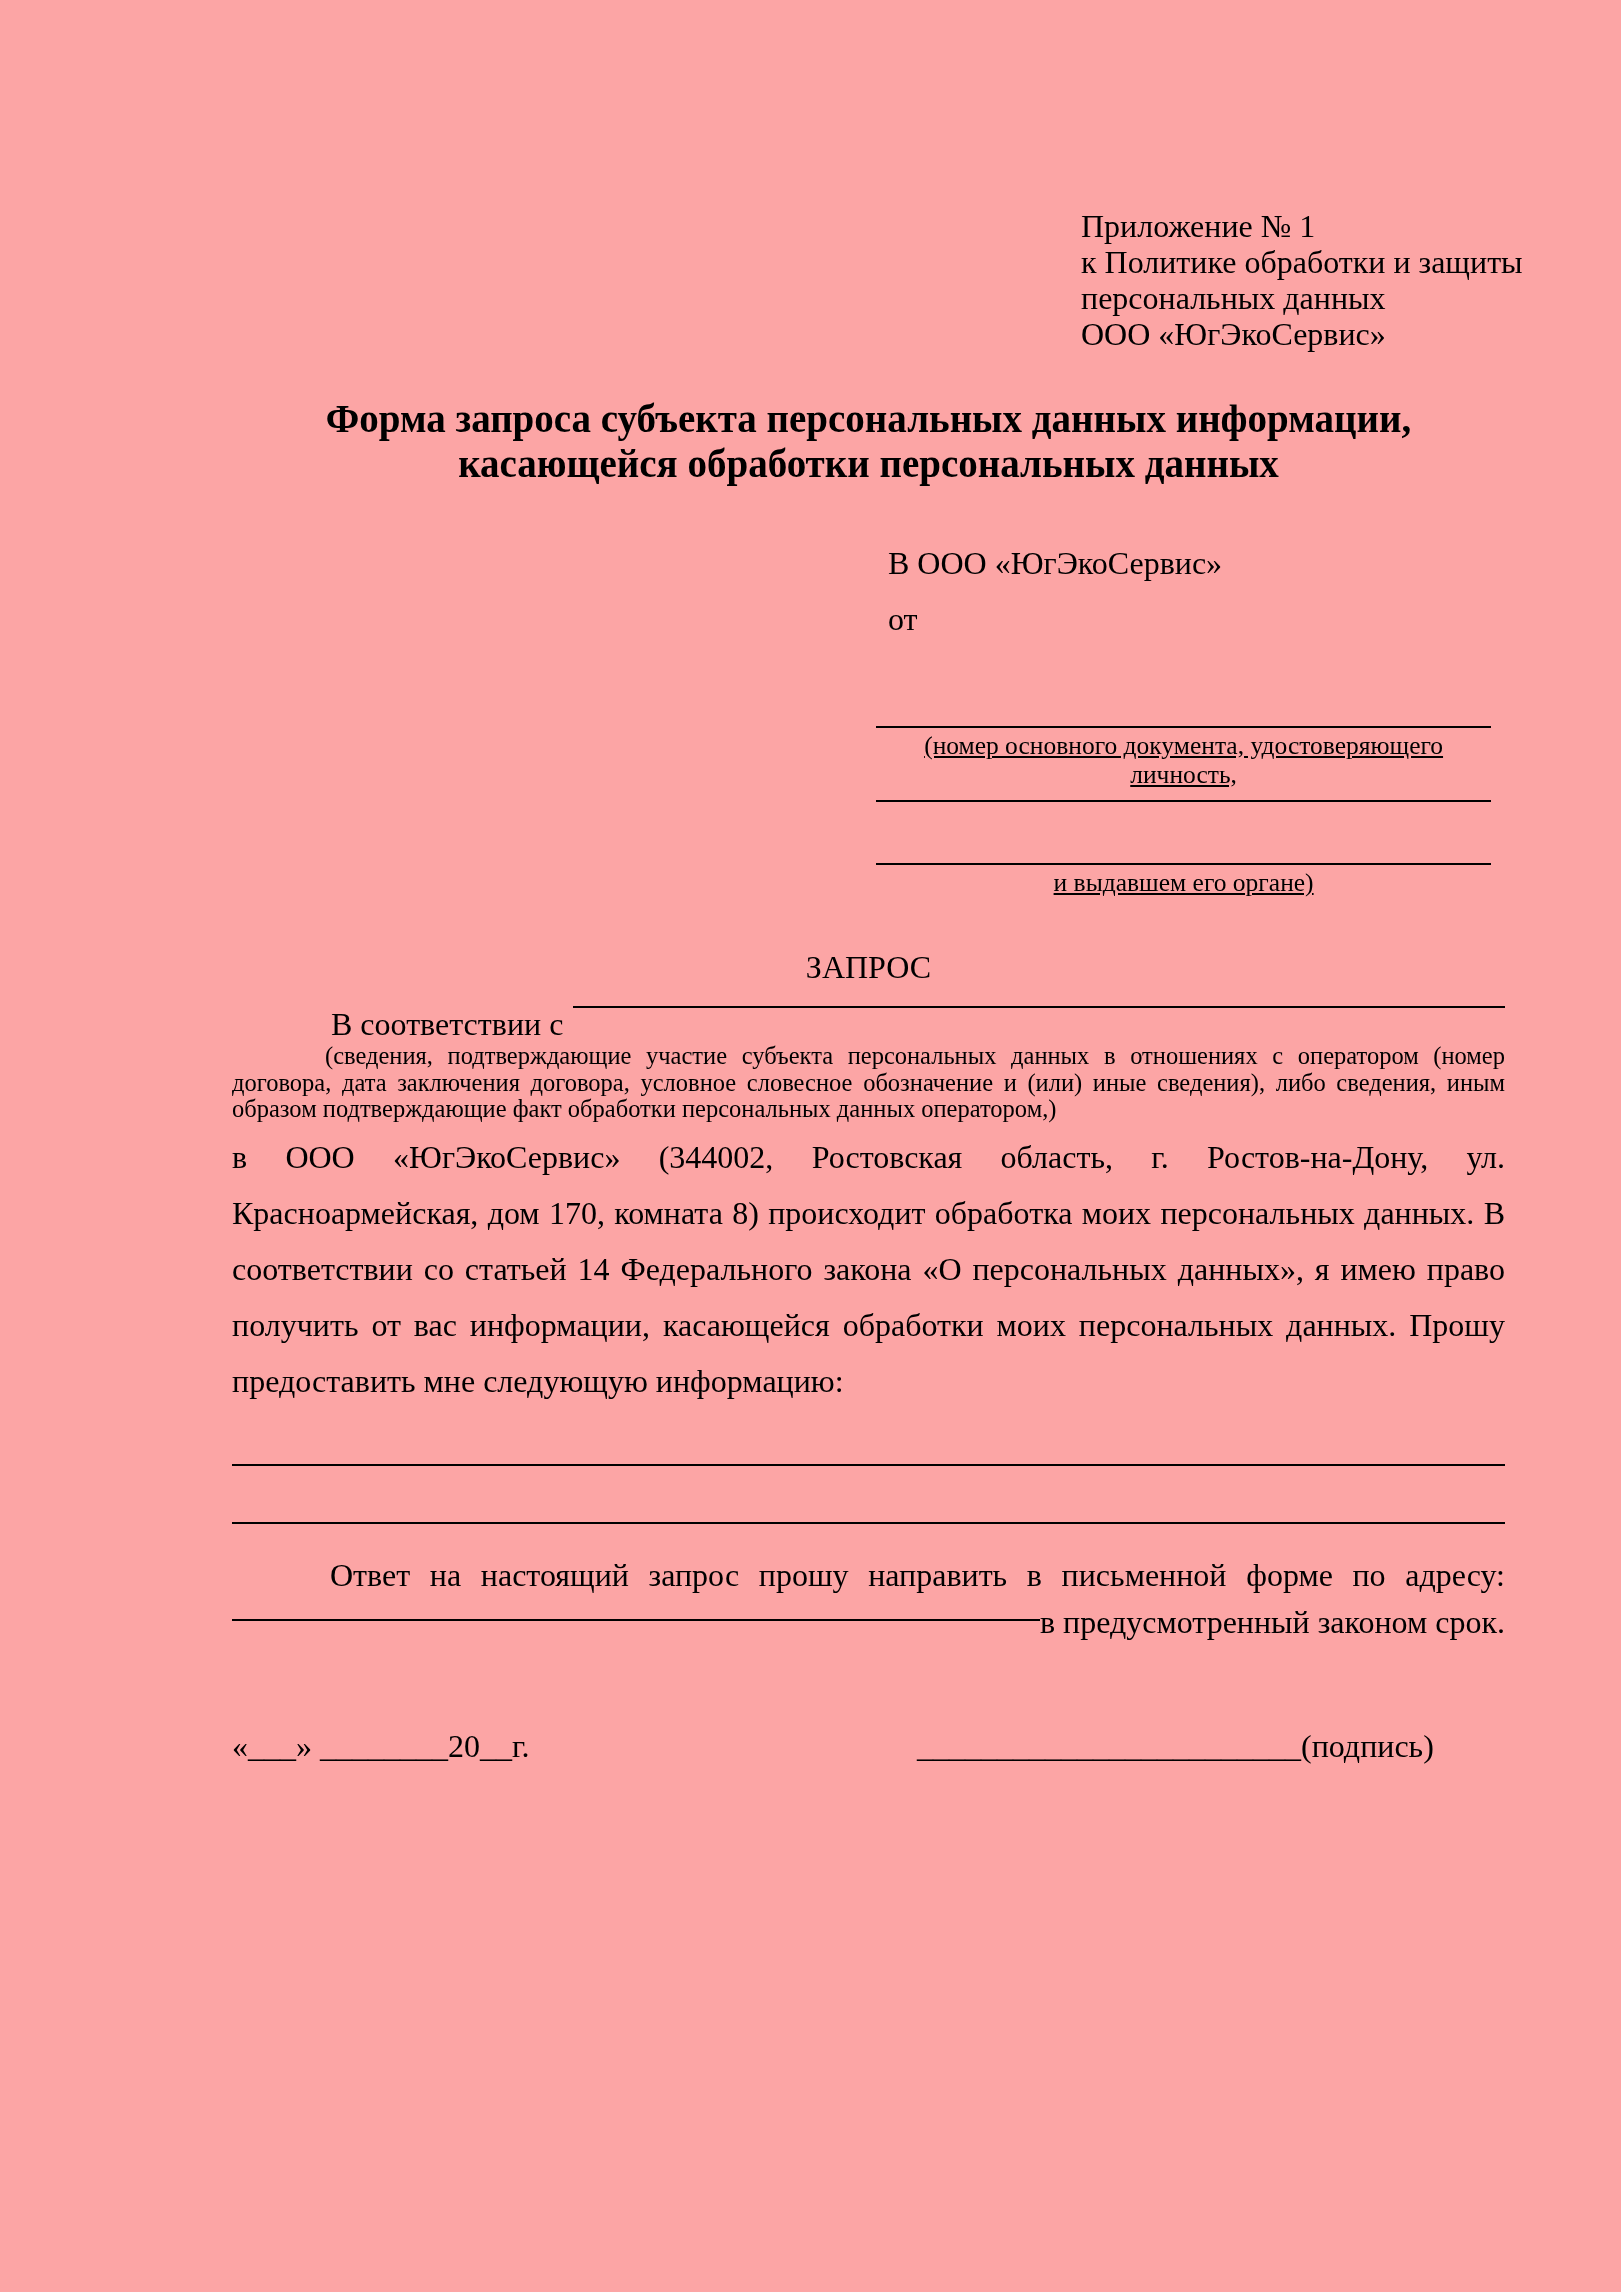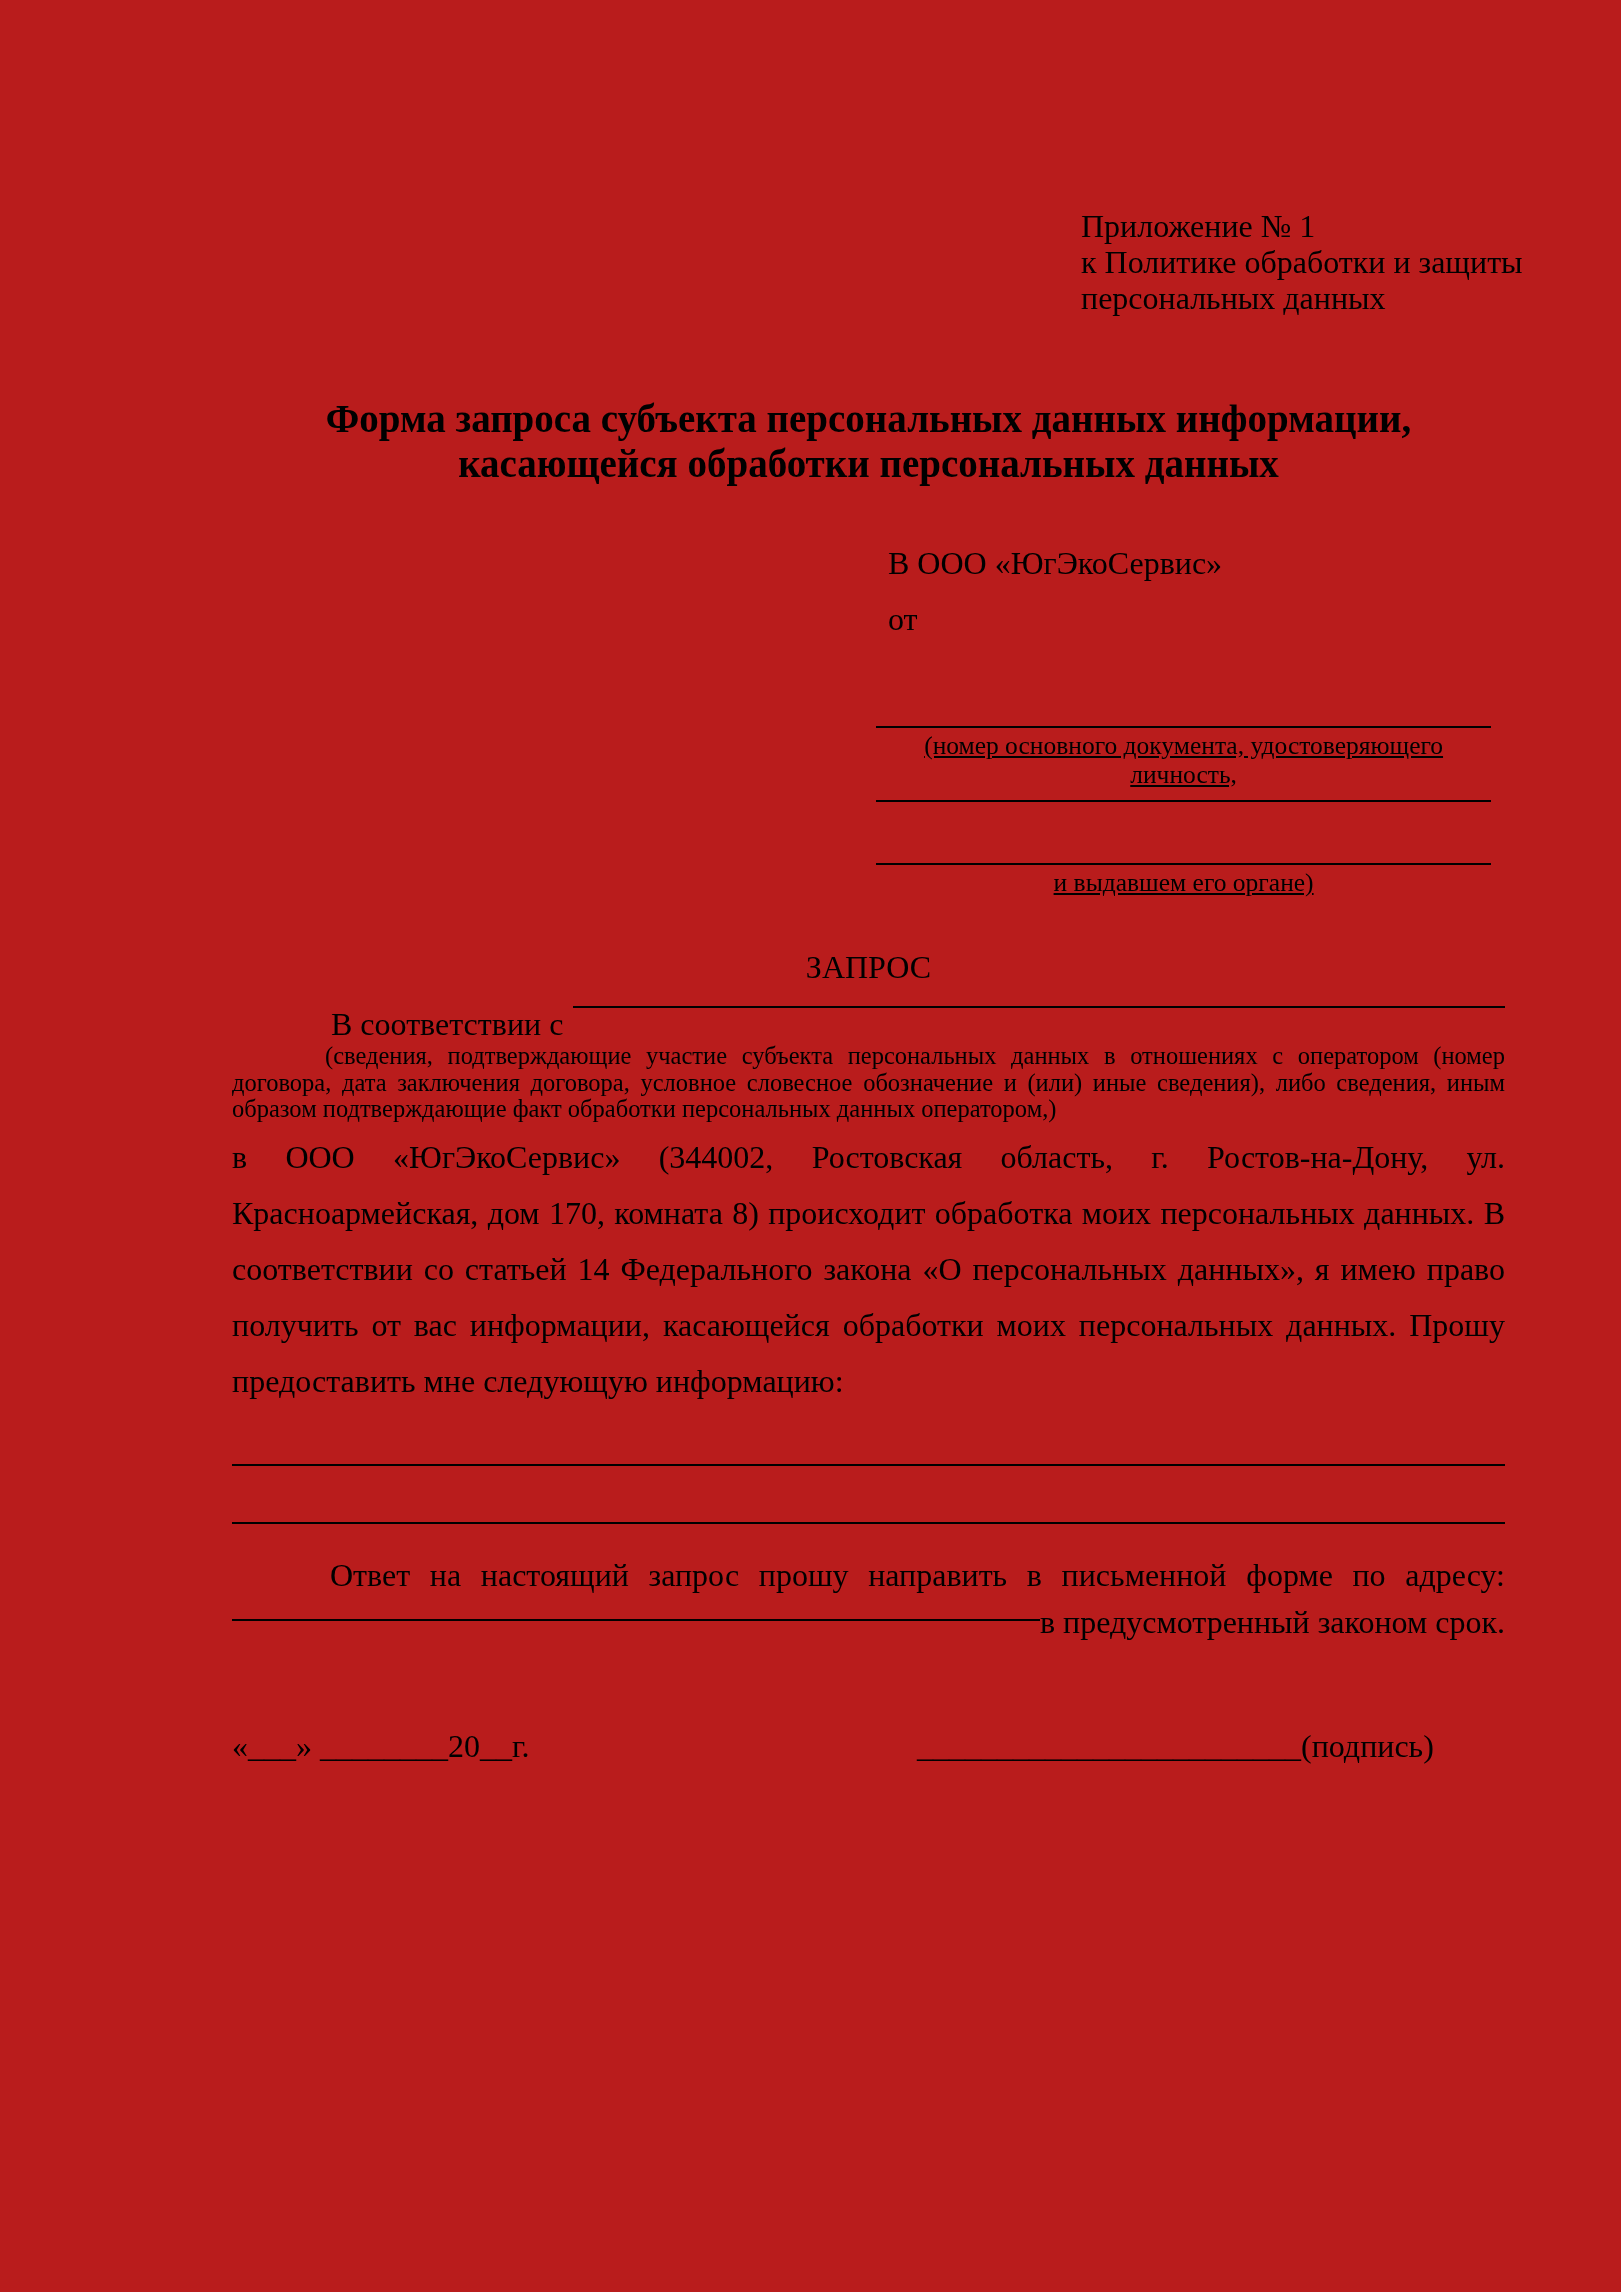--- a/index.html
+++ b/index.html
@@ -4,21 +4,21 @@
 <style>
   html, body {
     margin: 0;
     padding: 0;
     background: #ffffff;
   }
   .page {
     position: relative;
     width: 1621px;
     height: 2293px;
-    background: #b91c1c;
+    background: #fca5a5;
     color: #000000;
     font-family: "Liberation Serif", "DejaVu Serif", serif;
     font-size: 32px;
     overflow: hidden;
   }
   .abs { position: absolute; }
 
   
   .appendix {
     left: 1081px;
@@ -127,20 +127,21 @@
 </style>
 </head>
 <body>
 
 <div class="page">
 
   <div class="abs appendix">
     <div>Приложение № 1</div>
     <div>к Политике обработки и защиты</div>
     <div>персональных данных</div>
+    <div>ООО «ЮгЭкоСервис»</div>
   </div>
 
   <div class="abs doc-title">
     <div>Форма запроса субъекта персональных данных информации,</div>
     <div>касающейся обработки персональных данных</div>
   </div>
 
   <div class="abs addressee">
     <div class="addr-to">В ООО «ЮгЭкоСервис»</div>
     <div class="addr-from">от</div>

